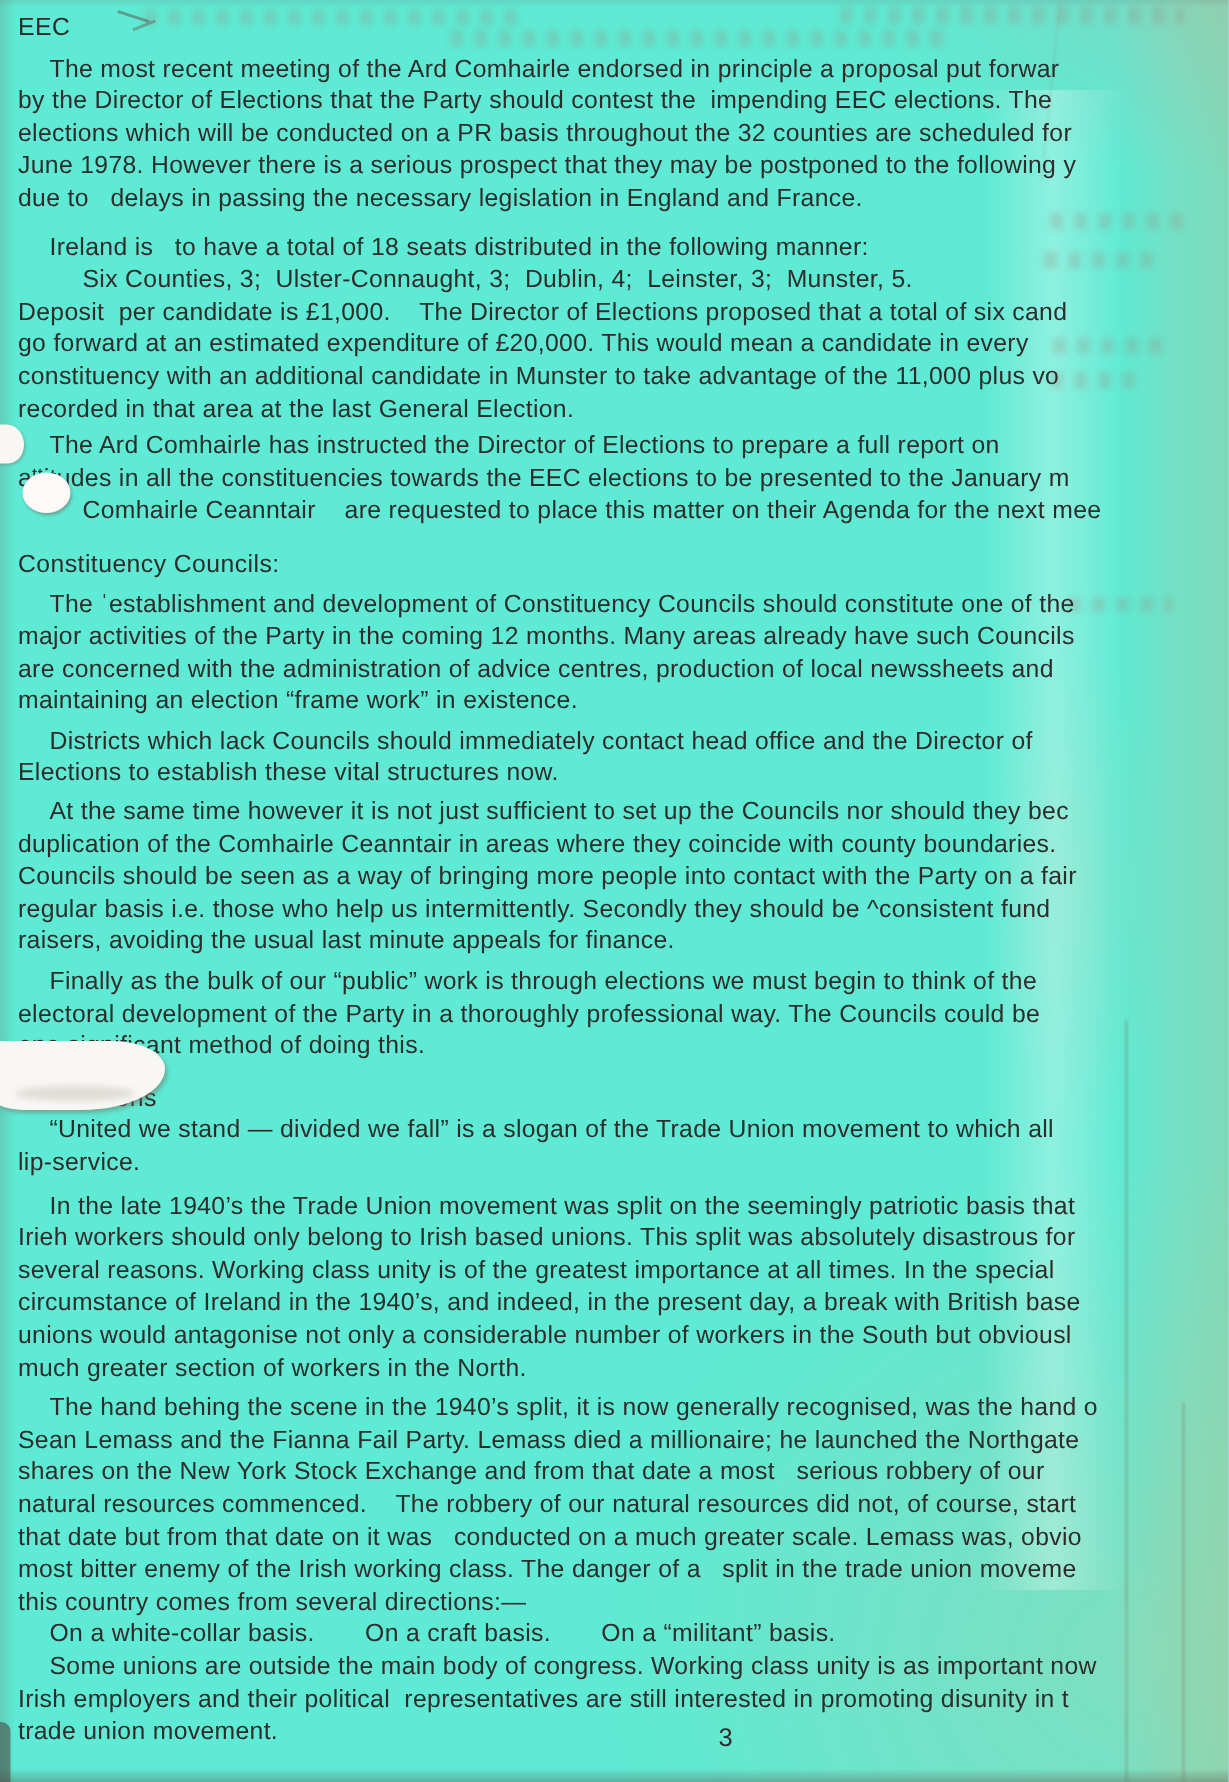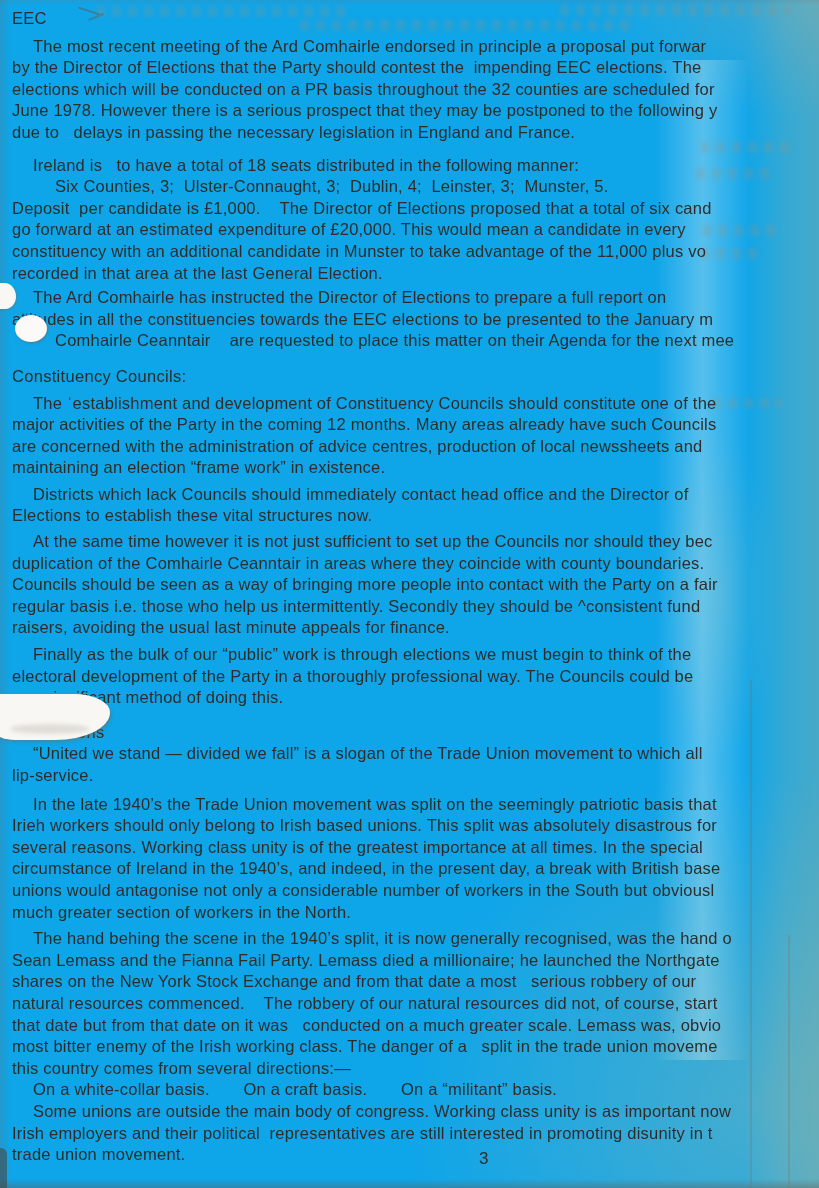--- a/index.html
+++ b/index.html
@@ -1,21 +1,21 @@
 <!DOCTYPE html>
 <html><head>
 <meta charset="utf-8">
 <style>
   html,body{margin:0;padding:0;background:#cfccc4;}
   .page{
     position:relative;
     width:819px;height:1188px;
     margin:0 auto;
     overflow:hidden;
-    background:#0ea5e9;
+    background:#5eead4;
     font-family:"Liberation Sans","DejaVu Sans",sans-serif;
     color:#2e2d2b;
   }
   
   .shade{position:absolute;pointer-events:none;}
   .shade-left{left:0;top:0;width:10px;height:100%;
     background:linear-gradient(90deg,rgba(110,105,95,.22),rgba(110,105,95,0));}
   .shade-right{right:0;top:0;width:75px;height:100%;
     background:linear-gradient(90deg,rgba(205,185,130,0),rgba(206,186,132,.20) 55%,rgba(200,178,122,.30));}
   .shade-topright{right:0;top:0;width:240px;height:120px;

